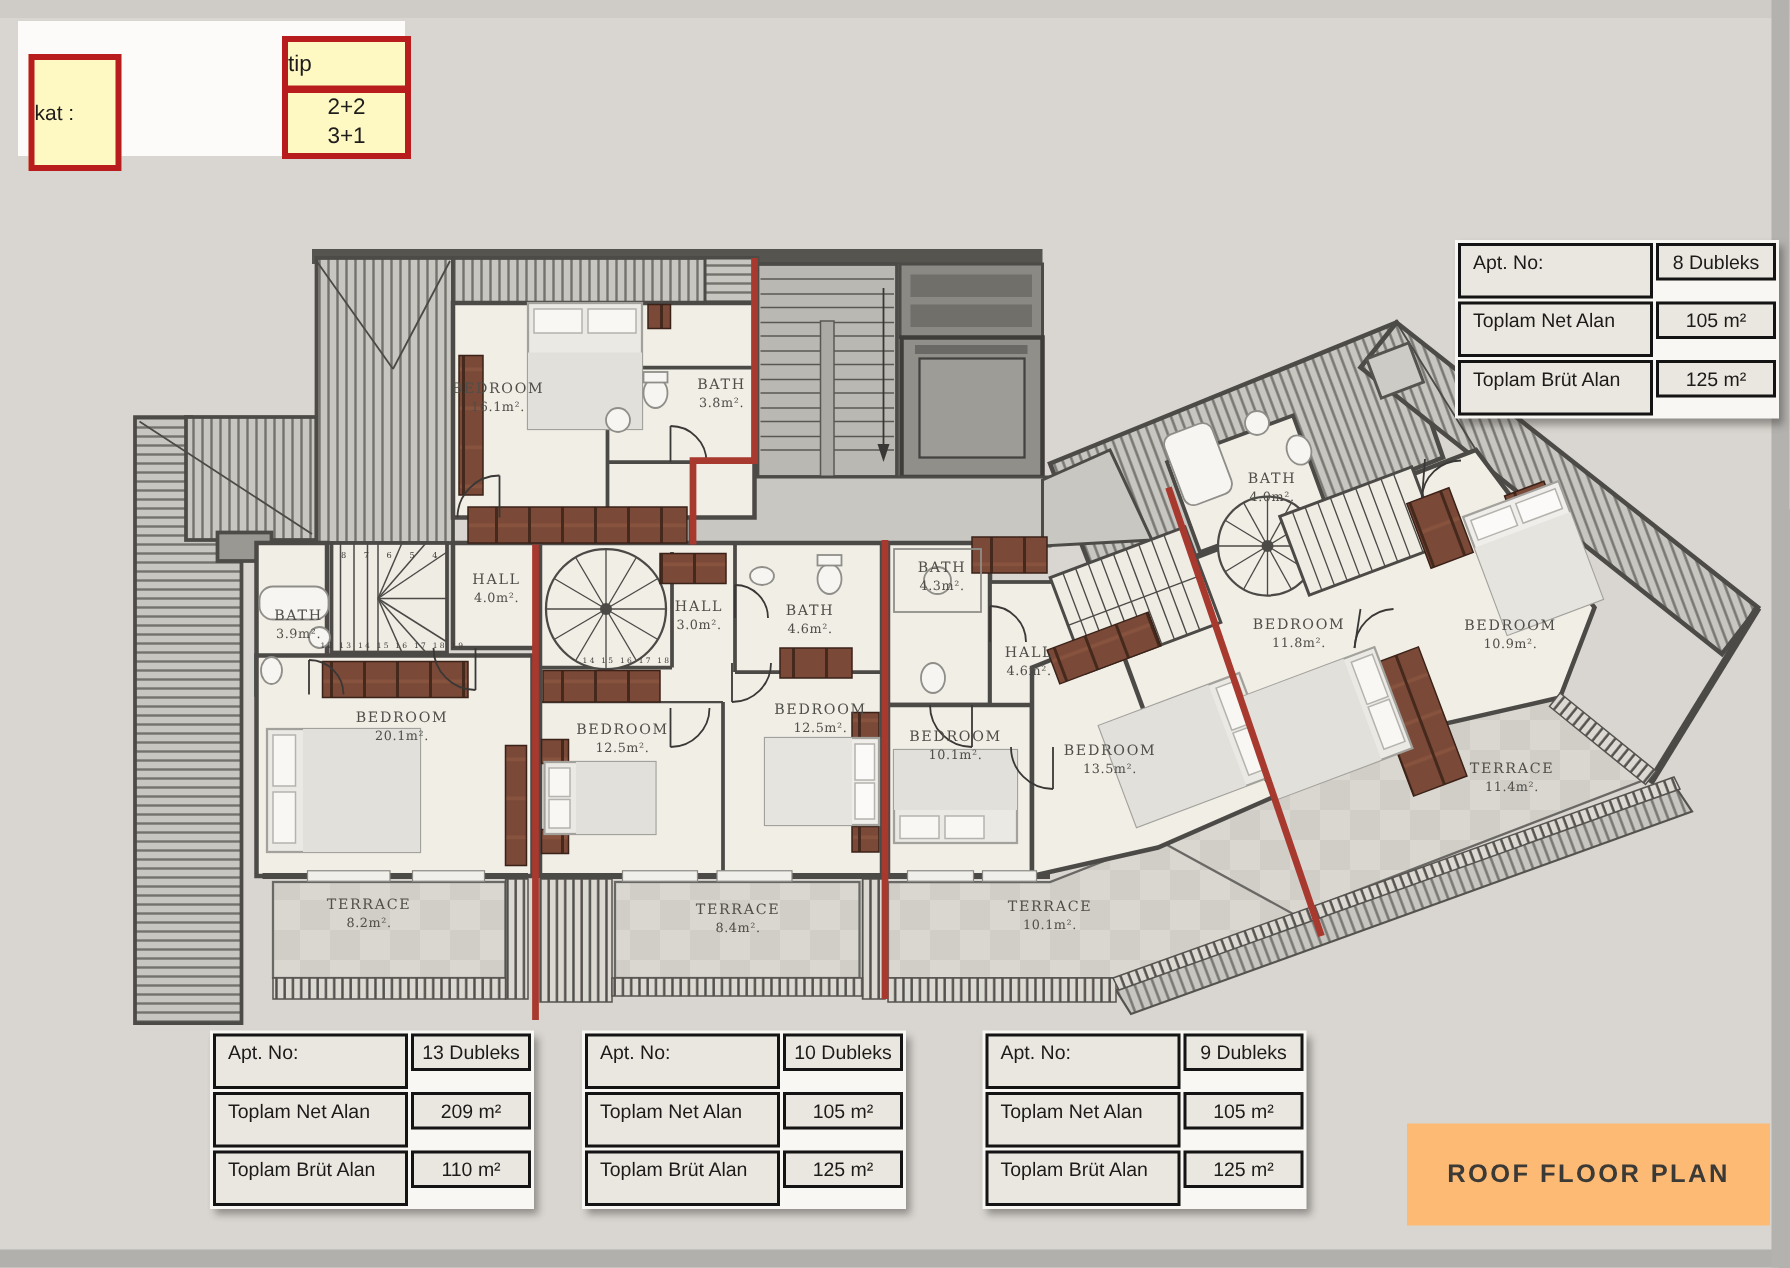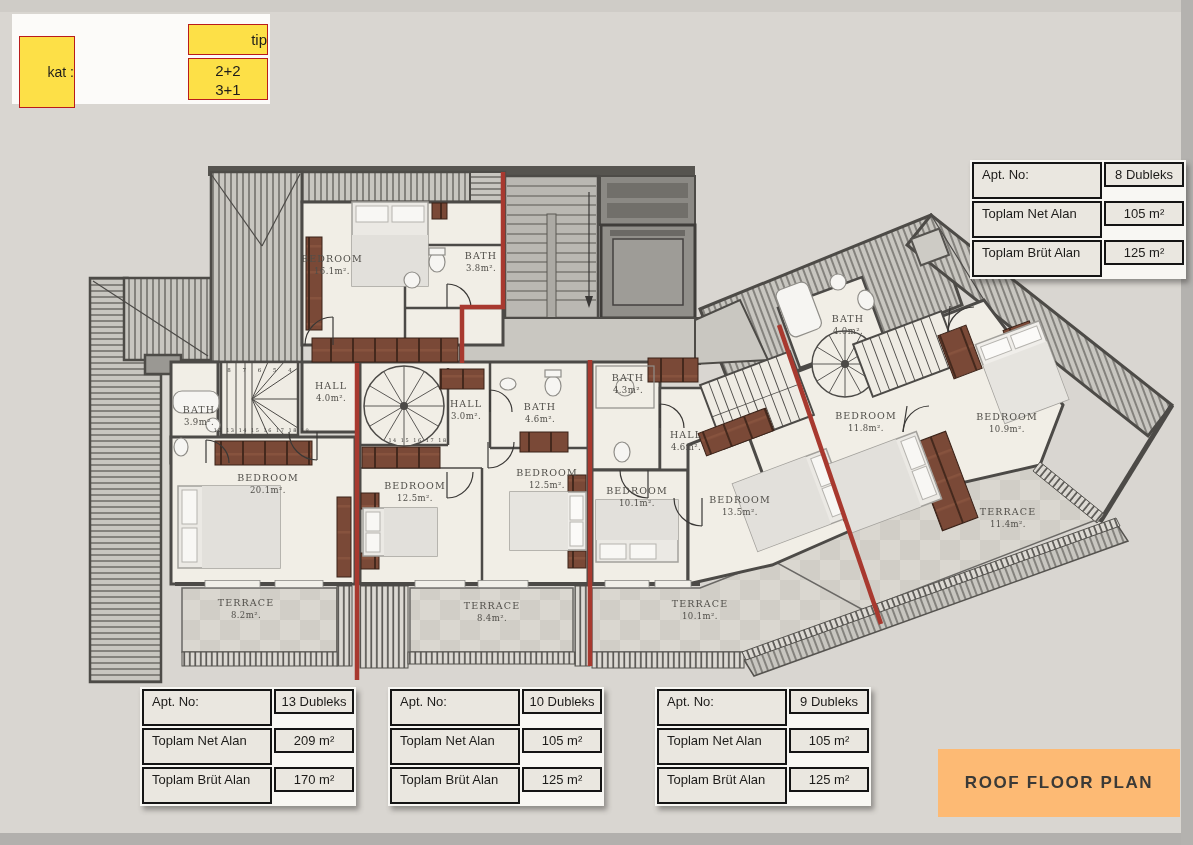--- a/index.html
+++ b/index.html
@@ -7,22 +7,22 @@
     width:1193px;height:845px;position:relative;overflow:hidden;
     background:#d9d6d1;font-family:"Liberation Sans",sans-serif;
   }
   .edge-top{position:absolute;left:0;top:0;width:1193px;height:12px;background:#cfccc7;}
   .edge-bottom{position:absolute;left:0;top:833px;width:1193px;height:12px;background:#b2b0ad;}
   .edge-right{position:absolute;left:1181px;top:0;width:12px;height:845px;background:#b4b2af;}
   svg{position:absolute;left:0;top:0;}
 
   
   .legend{position:absolute;left:12px;top:14px;width:258px;height:90px;background:#fcfbf9;}
-  .legend .box{position:absolute;background:#fde047;border:1px solid #b91c1c;
-    display:flex;align-items:center;justify-content:flex-end;color:#1e1d1b;}
+  .legend .box{position:absolute;background:#fef9c3;border:4px solid #b91c1c;
+    display:flex;align-items:center;justify-content:flex-start;color:#1e1d1b;}
   .kat-box{left:7px;top:22px;width:54px;height:70px;font-size:14px;}
   .katval-box{left:66px;top:10px;width:105px;height:70px;font-size:17px;}
   .tip-box{left:176px;top:10px;width:78px;height:29px;font-size:15px;}
   .tipval-box{left:176px;top:44px;width:78px;height:40px;font-size:15px;
     flex-direction:column;line-height:19px;}
 
   
   .apt-table{position:absolute;display:flex;flex-direction:column;gap:2px;
     background:#f8f7f3;padding:2px;box-shadow:3px 4px 5px rgba(55,53,50,.45);}
   .apt-row{display:flex;gap:2px;}
@@ -463,21 +463,21 @@
   <div class="apt-row">
       <div class="apt-cell apt-label">Apt. No:</div>
       <div class="apt-cell apt-value">13 Dubleks</div>
     </div>
   <div class="apt-row">
       <div class="apt-cell apt-label">Toplam Net Alan</div>
       <div class="apt-cell apt-value">209 m²</div>
     </div>
   <div class="apt-row">
       <div class="apt-cell apt-label">Toplam Brüt Alan</div>
-      <div class="apt-cell apt-value">170 m²</div>
+      <div class="apt-cell apt-value">110 m²</div>
     </div>
 </div>
 
 <div class="apt-table t-apt10">
   <div class="apt-row">
       <div class="apt-cell apt-label">Apt. No:</div>
       <div class="apt-cell apt-value">10 Dubleks</div>
     </div>
   <div class="apt-row">
       <div class="apt-cell apt-label">Toplam Net Alan</div>

